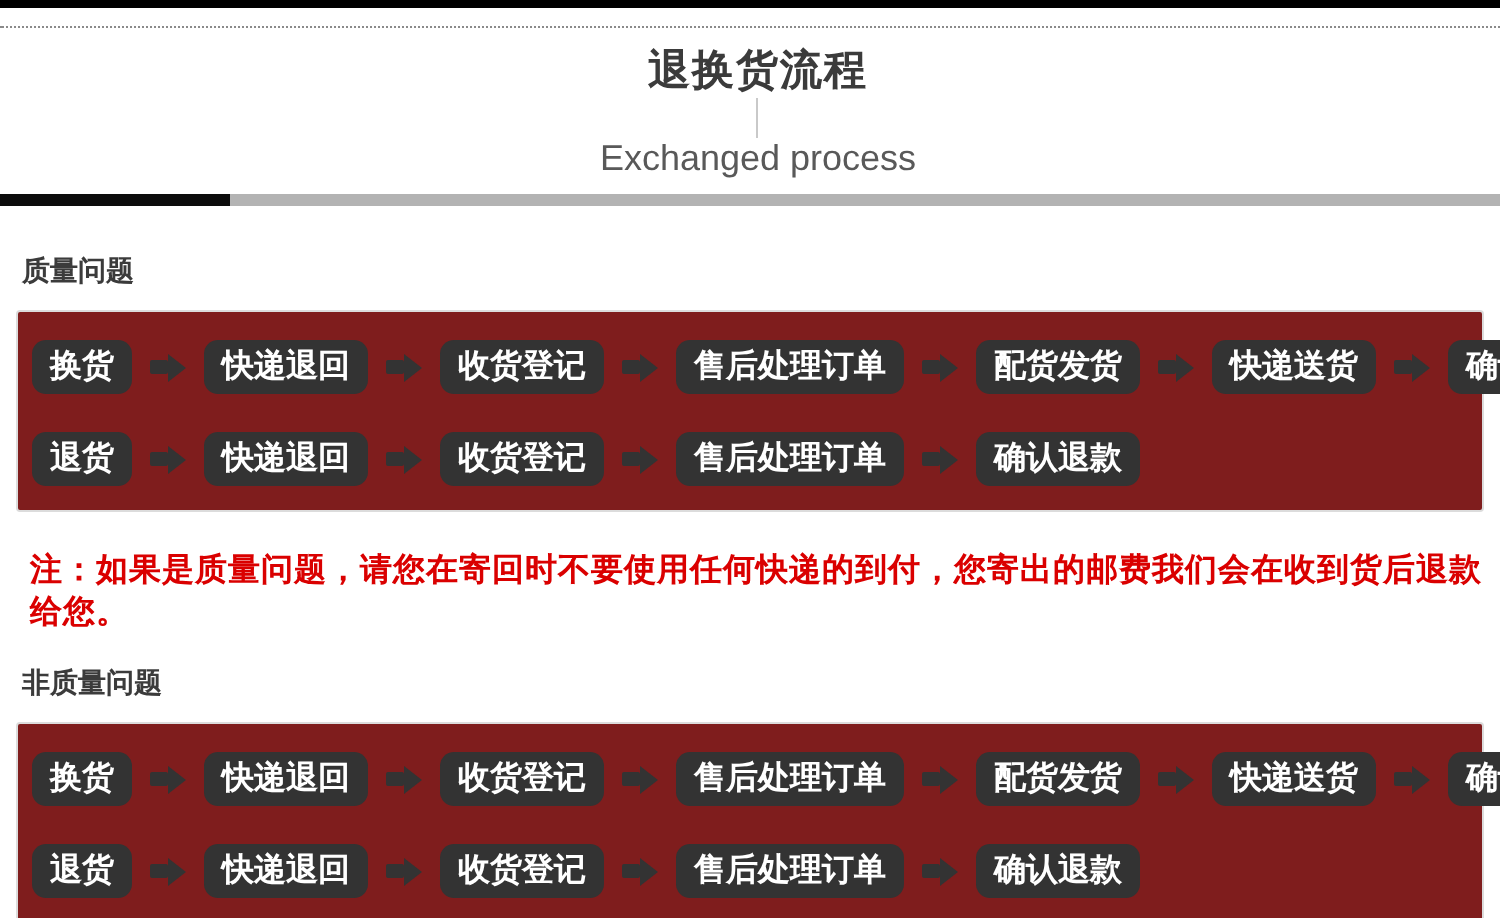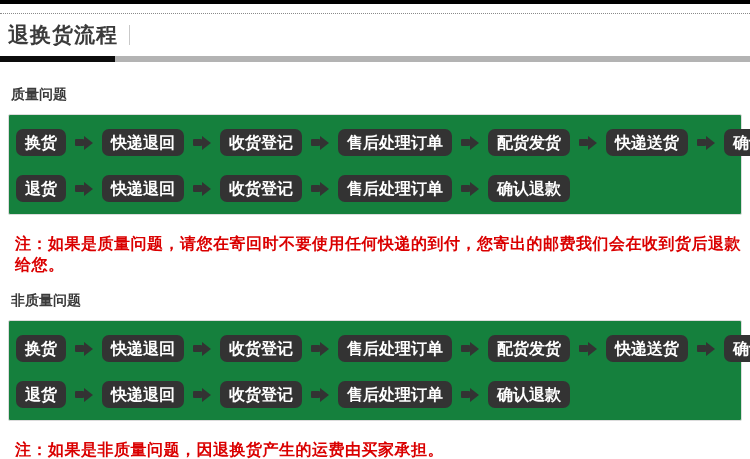--- a/index.html
+++ b/index.html
@@ -12,35 +12,35 @@
     --box-border:#dcdcdc;
   }
   *{box-sizing:border-box;}
   html,body{margin:0;padding:0;}
   body{
     width:750px;height:459px;overflow:hidden;background:#ffffff;
     font-family:"Liberation Sans","DejaVu Sans",sans-serif;
   }
   .top-strip{height:4px;background:#000;}
   .dotted-rule{border-top:1px dotted #8a8a8a;margin-top:9px;}
-  .header{display:flex;align-items:center;padding:7px 0 7px 8px;}
+  .header{display:flex;align-items:center;padding:7px 0 7px 8px;flex-direction:column;}
   .title-zh{font-size:21px;font-weight:bold;color:#3b3b3b;letter-spacing:1px;}
   .vline{width:1px;height:20px;background:#c9c9c9;margin:0 13px 0 11px;}
   .title-en{font-size:18px;color:#595959;}
   .header-bar{height:6px;display:flex;}
   .header-bar .seg-black{width:115px;background:var(--bar-black);}
   .header-bar .seg-gray{flex:1;background:var(--bar-gray);}
 
   .section{padding:0 8px;}
   .section-title-row{display:flex;align-items:baseline;gap:9px;margin:24px 0 10px 3px;}
   .section-title-row.tight{margin-top:16px;align-items:center;}
   .section-title{font-size:14px;font-weight:bold;color:#3b3b3b;}
   .section-subtitle{font-size:13px;color:#4f4f4f;}
 
-  .flow-box{border:1px solid var(--box-border);border-radius:2px;padding:14px 7px 12px 7px;background:#15803d;}
+  .flow-box{border:1px solid var(--box-border);border-radius:2px;padding:14px 7px 12px 7px;background:#7f1d1d;}
   .flow-row{display:flex;align-items:center;gap:9px;}
   .flow-row + .flow-row{margin-top:19px;}
   .badge{
     background:var(--badge-bg);color:var(--badge-text);
     font-size:16px;font-weight:bold;line-height:19px;
     padding:4px 9px;border-radius:7px;white-space:nowrap;flex:0 0 auto;
   }
   .arrow{display:inline-flex;align-items:center;flex:0 0 auto;}
   .arrow-stem{width:9px;height:7px;background:var(--arrow);border-radius:1px;}
   .arrow-head{width:0;height:0;border-top:7px solid transparent;border-bottom:7px solid transparent;border-left:9px solid var(--arrow);}
@@ -49,20 +49,21 @@
 </style>
 </head>
 <body>
 
 <div class="top-strip"></div>
 <div class="dotted-rule"></div>
 
 <div class="header">
   <span class="title-zh">退换货流程</span>
   <span class="vline"></span>
+  <span class="title-en">Exchanged process</span>
 </div>
 <div class="header-bar">
   <div class="seg-black"></div>
   <div class="seg-gray"></div>
 </div>
 
 <div class="section">
   <div class="section-title-row">
     <span class="section-title">质量问题</span>
   </div>

